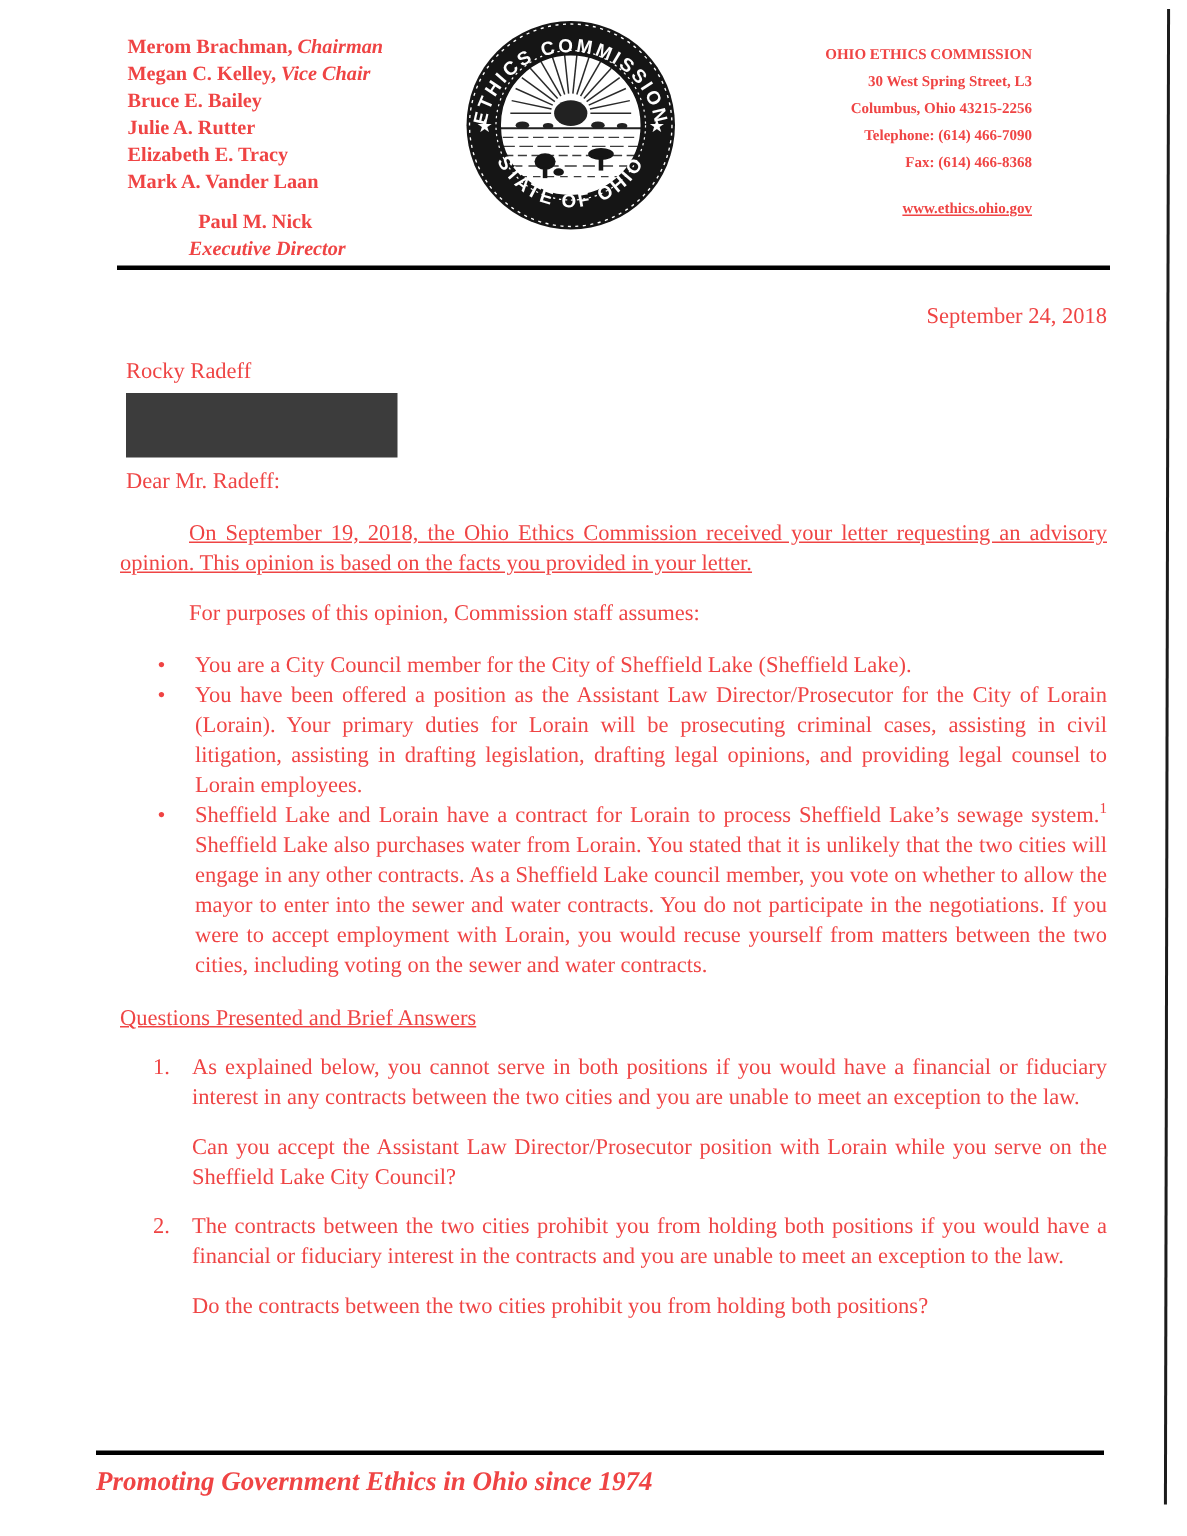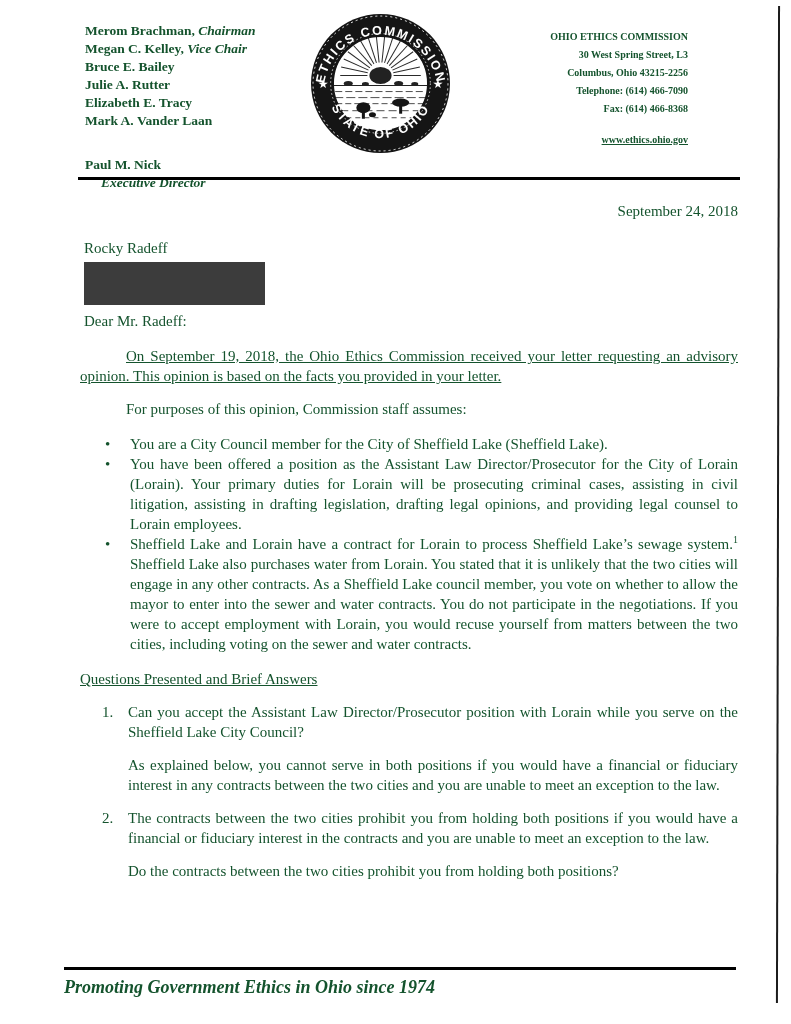--- a/index.html
+++ b/index.html
@@ -2,31 +2,31 @@
 <html><head>
 <meta charset="utf-8">
 <style>
   html, body { margin: 0; padding: 0; background: #ffffff; }
   .page {
     position: relative;
     width: 791px;
     height: 1024px;
     background: #ffffff;
     font-family: "Liberation Serif", serif;
-    color: #14532d;
+    color: #ef4444;
     overflow: hidden;
   }
 
   
   .hdr-left {
     position: absolute; top: 22px; left: 85px;
     font-size: 13.5px; font-weight: bold; line-height: 18px;
   }
   .hdr-left .c-title { font-style: italic; }
-  .director-block { margin-top: 26px; }
+  .director-block { margin-top: 9px; text-align: center; }
   .director-title { padding-left: 16px; font-style: italic; }
 
   .hdr-right {
     position: absolute; top: 28px; right: 103px;
     text-align: right;
     font-size: 10px; font-weight: bold; line-height: 18px;
   }
   .website {
     display: inline-block; margin-top: 13px;
     text-decoration: underline; color: inherit; font-weight: bold;
@@ -209,22 +209,22 @@
         <span class="bullet-glyph">•</span>
         <span>Sheffield Lake and Lorain have a contract for Lorain to process Sheffield Lake’s sewage system.</span><sup class="fnote">1</sup><span> Sheffield Lake also purchases water from Lorain.  You stated that it is unlikely that the two cities will engage in any other contracts.  As a Sheffield Lake council member, you vote on whether to allow the mayor to enter into the sewer and water contracts.  You do not participate in the negotiations.  If you were to accept employment with Lorain, you would recuse yourself from matters between the two cities, including voting on the sewer and water contracts.</span>
       </li>
     </ul>
 
     <h2 class="section-heading">Questions Presented and Brief Answers</h2>
 
     <div class="qa-list">
       <div class="qa-item">
         <span class="qa-num">1.</span>
+        <p>As explained below, you cannot serve in both positions if you would have a financial or fiduciary interest in any contracts between the two cities and you are unable to meet an exception to the law.</p>
         <p>Can you accept the Assistant Law Director/Prosecutor position with Lorain while you serve on the Sheffield Lake City Council?</p>
-        <p>As explained below, you cannot serve in both positions if you would have a financial or fiduciary interest in any contracts between the two cities and you are unable to meet an exception to the law.</p>
       </div>
       <div class="qa-item">
         <span class="qa-num">2.</span>
         <p>The contracts between the two cities prohibit you from holding both positions if you would have a financial or fiduciary interest in the contracts and you are unable to meet an exception to the law.</p>
         <p>Do the contracts between the two cities prohibit you from holding both positions?</p>
       </div>
     </div>
   </div>
 
   <div class="footer-rule"></div>

